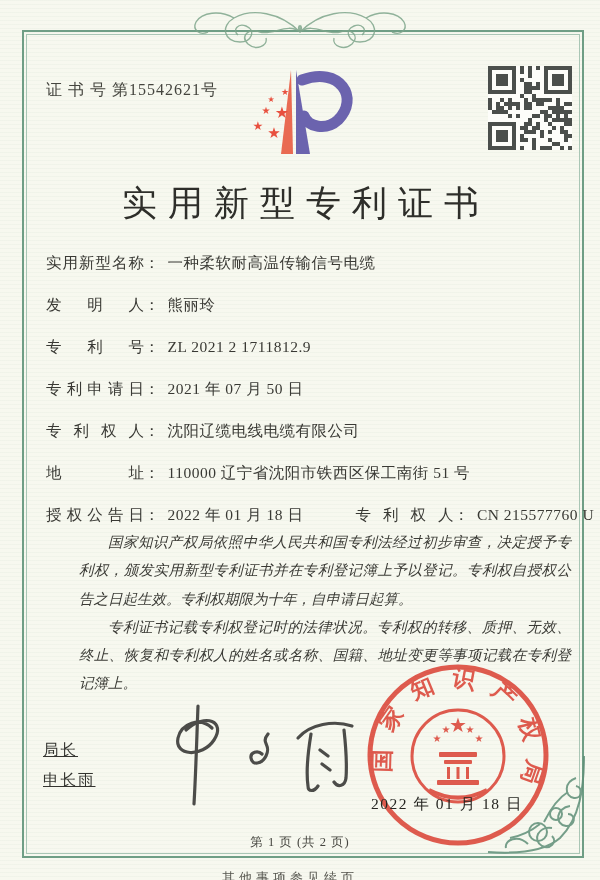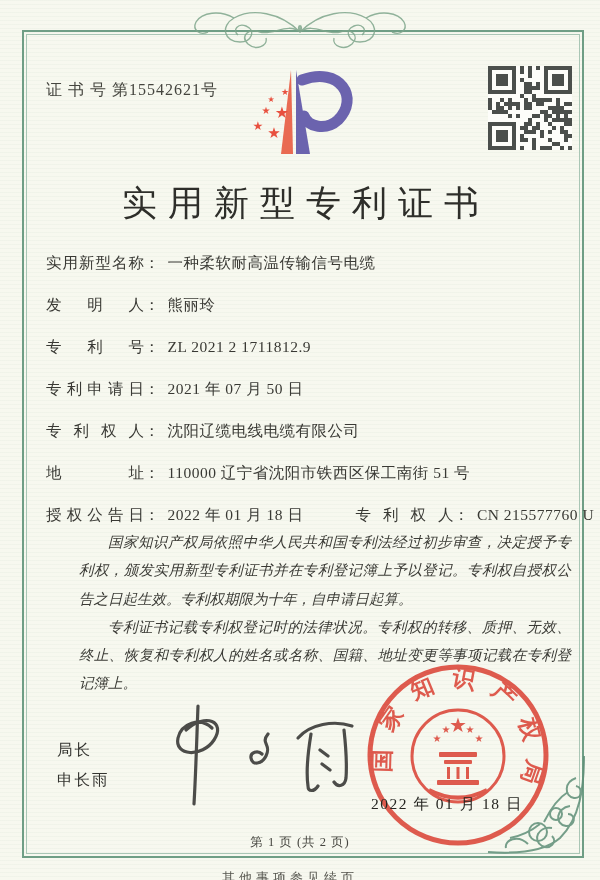--- a/index.html
+++ b/index.html
@@ -19,22 +19,22 @@
   .title{position:absolute;left:12px;right:0;top:180px;text-align:center;font-size:35px;letter-spacing:11px;color:#2e2e2a;font-weight:500;}
   .fields{position:absolute;left:46px;top:253px;right:40px;font-size:15.5px;color:#393934;}
   .frow{height:42px;white-space:nowrap;}
   .flabel{display:inline-block;width:98px;text-align:justify;text-align-last:justify;vertical-align:top;}
   .fcolon{display:inline-block;margin-right:8px;}
   .fvalue{letter-spacing:.5px;}
   .fpair2{margin-left:52px;}
   .paras{position:absolute;left:55px;top:528px;width:492px;font-size:14.5px;line-height:1.95;
     font-style:italic;color:#3a3a35;text-align:justify;margin-left:24px;}
   .paras p{margin:0;text-indent:2em;}
-  .official{position:absolute;left:57px;top:735px;font-family:"Liberation Sans","DejaVu Sans",sans-serif;
-    font-size:15.5px;color:#33332f;line-height:30px;letter-spacing:2px;}
+  .official{position:absolute;left:43px;top:735px;font-family:"Liberation Sans","DejaVu Sans",sans-serif;
+    font-size:15.5px;color:#33332f;line-height:30px;letter-spacing:2px;text-decoration:underline;}
   .signature{position:absolute;left:148px;top:700px;}
   .seal{position:absolute;left:363px;top:660px;mix-blend-mode:multiply;}
   .issue-date{position:absolute;left:371px;top:794px;font-size:15.5px;color:#262622;letter-spacing:1.5px;}
   .page-info{position:absolute;left:0;right:0;top:834px;text-align:center;font-size:12.5px;color:#45453f;letter-spacing:1px;}
   .bottom-edge{position:absolute;left:222px;top:869px;height:11px;width:180px;overflow:hidden;
     font-size:13px;color:#55554e;letter-spacing:4px;}
   .ornament-top{position:absolute;left:168px;top:2px;}
   .ornament-corner{position:absolute;left:480px;top:748px;}
   svg{display:block;}
 </style>

